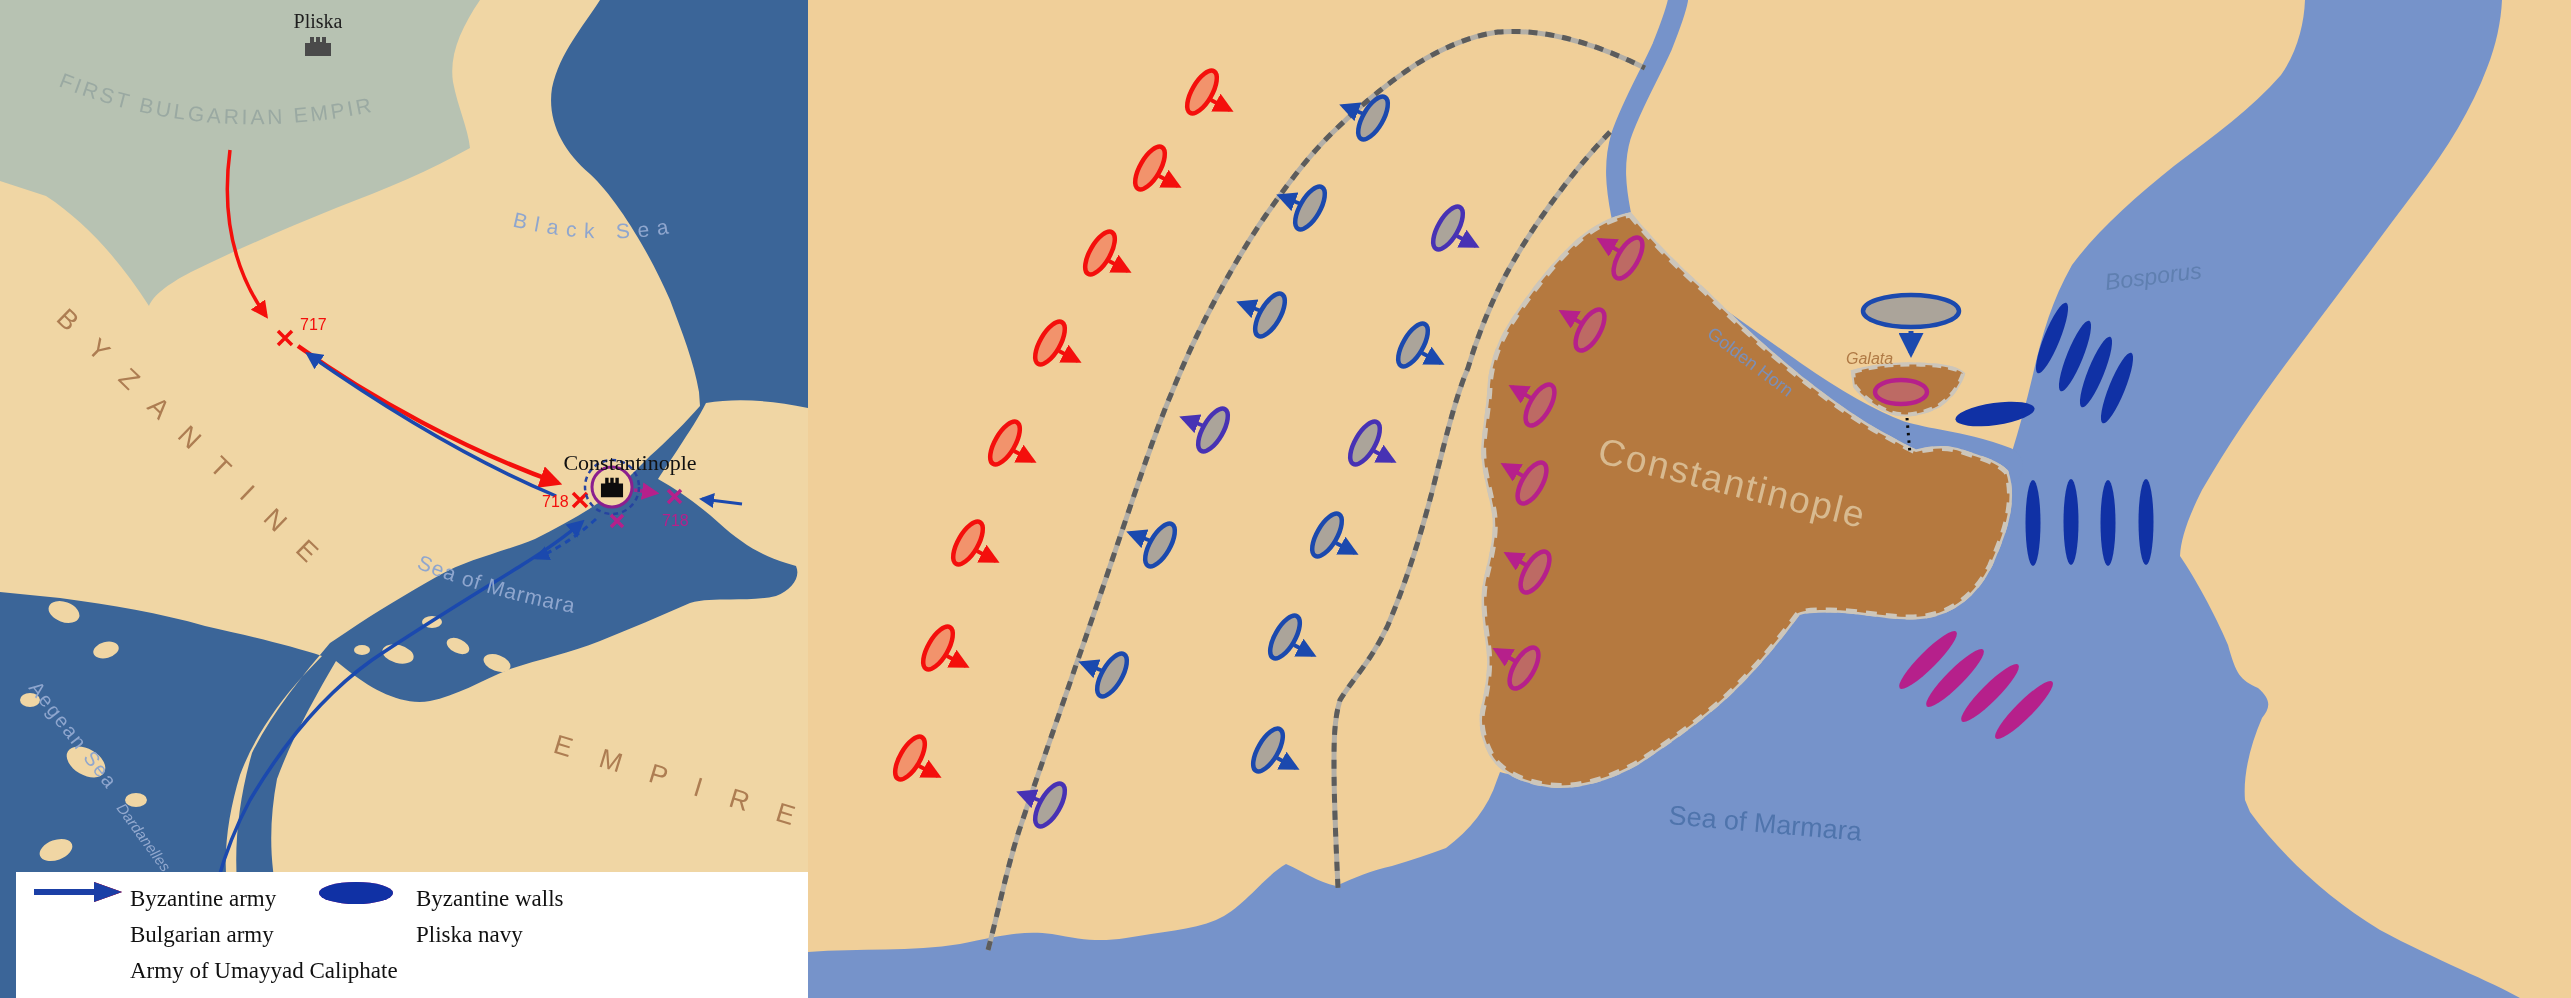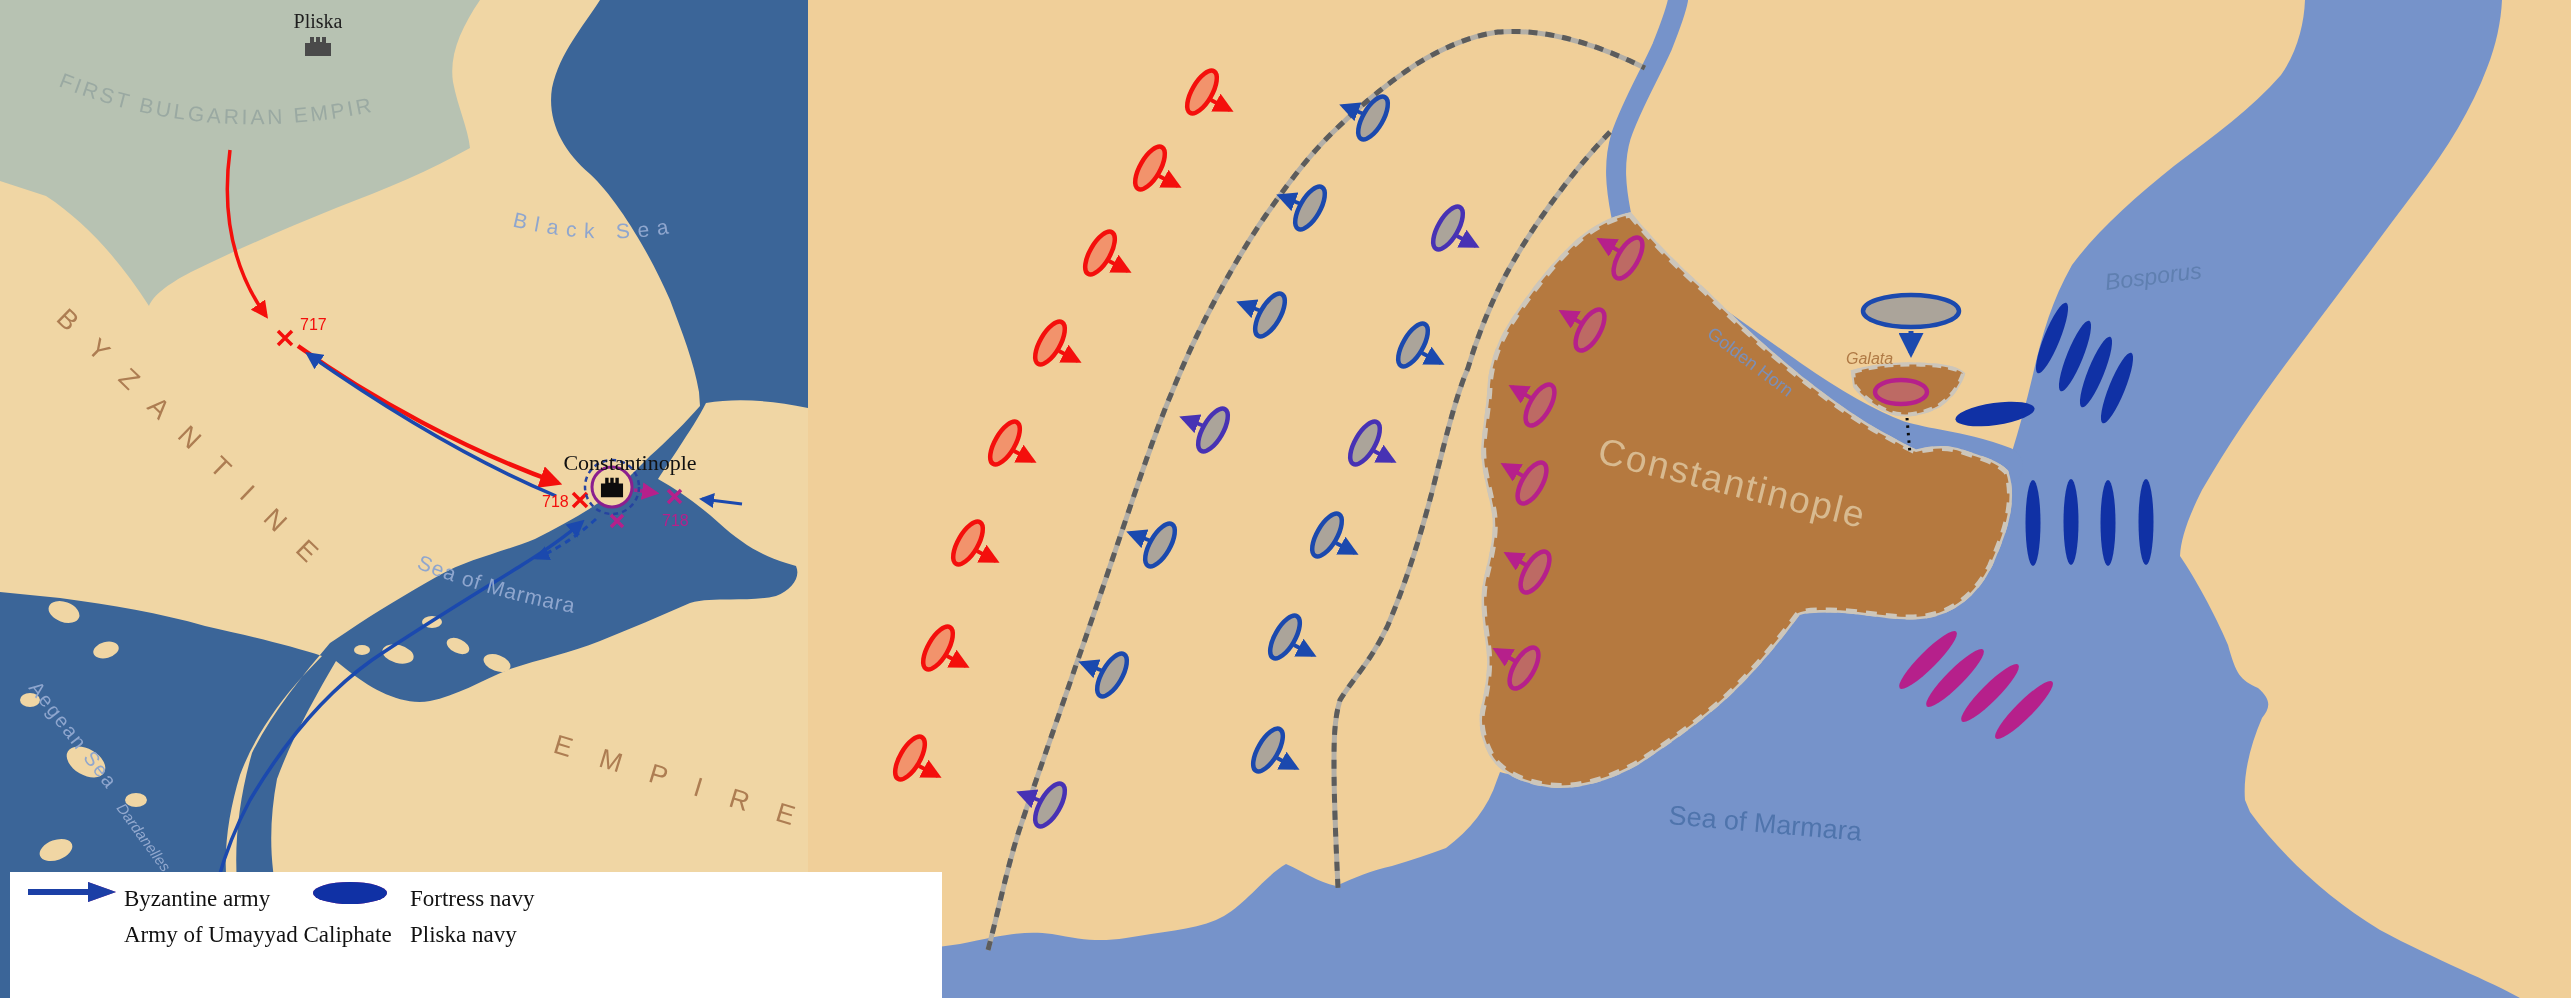--- a/index.html
+++ b/index.html
@@ -1,21 +1,21 @@
 <!DOCTYPE html>
 <html><head>
 <meta charset="utf-8">
 <style>
   html,body{margin:0;padding:0;background:#fff;}
   .stage{position:relative;width:2571px;height:998px;overflow:hidden;font-family:"Liberation Sans",sans-serif;text-align:right;}
   .stage svg{position:absolute;left:0;top:0;}
   text{user-select:none;}
   .lbl-sans{font-family:"Liberation Sans",sans-serif;}
   .lbl-serif{font-family:"Liberation Serif",serif;}
-  .legend{position:absolute;left:10px;top:872px;width:932px;height:126px;background:#ffffff;z-index:5;}
+  .legend{position:absolute;left:16px;top:872px;width:792px;height:126px;background:#ffffff;z-index:5;}
   .legend-col{position:absolute;top:0;height:100%;}
   .legend-row{display:flex;align-items:center;height:34px;margin-top:2px;}
   .legend-glyph{width:100px;flex:0 0 100px;display:flex;align-items:center;}
   .legend-label{font-family:"Liberation Serif",serif;font-size:23px;color:#111;white-space:nowrap;}
   .col-left{left:14px;top:8px;}
   .col-right{left:300px;top:8px;}
 </style>
 </head>
 <body>
 
@@ -344,35 +344,44 @@
         <svg width="96" height="24">
               <line x1="4" y1="12" x2="66" y2="12" stroke="#A3268F" stroke-width="6"></line>
               <polygon points="64,2 92,12 64,22" fill="#A3268F"></polygon>
             </svg>
       </span>
       <span class="legend-label">Byzantine army</span>
     </div>
     <div class="legend-row">
       <span class="legend-glyph">
         <svg width="96" height="24">
+              <line x1="4" y1="12" x2="66" y2="12" stroke="#F40F0C" stroke-width="6"></line>
+              <polygon points="64,2 92,12 64,22" fill="#F40F0C"></polygon>
+            </svg>
+      </span>
+      <span class="legend-label">Bulgarian army</span>
+    </div>
+    <div class="legend-row">
+      <span class="legend-glyph">
+        <svg width="96" height="24">
               <line x1="4" y1="12" x2="66" y2="12" stroke="#1B3FA6" stroke-width="6"></line>
               <polygon points="64,2 92,12 64,22" fill="#1B3FA6"></polygon>
             </svg>
       </span>
       <span class="legend-label">Army of Umayyad Caliphate</span>
     </div>
   </div>
   <div class="legend-col col-right">
     <div class="legend-row">
       <span class="legend-glyph">
         <svg width="96" height="26">
               <ellipse cx="40" cy="13" rx="37" ry="11" fill="#B6208B"></ellipse>
             </svg>
       </span>
-      <span class="legend-label">Fortress navy</span>
+      <span class="legend-label">Byzantine walls</span>
     </div>
     <div class="legend-row">
       <span class="legend-glyph">
         <svg width="96" height="26">
               <ellipse cx="40" cy="13" rx="37" ry="11" fill="#1031A5"></ellipse>
             </svg>
       </span>
       <span class="legend-label">Pliska navy</span>
     </div>
   </div>

